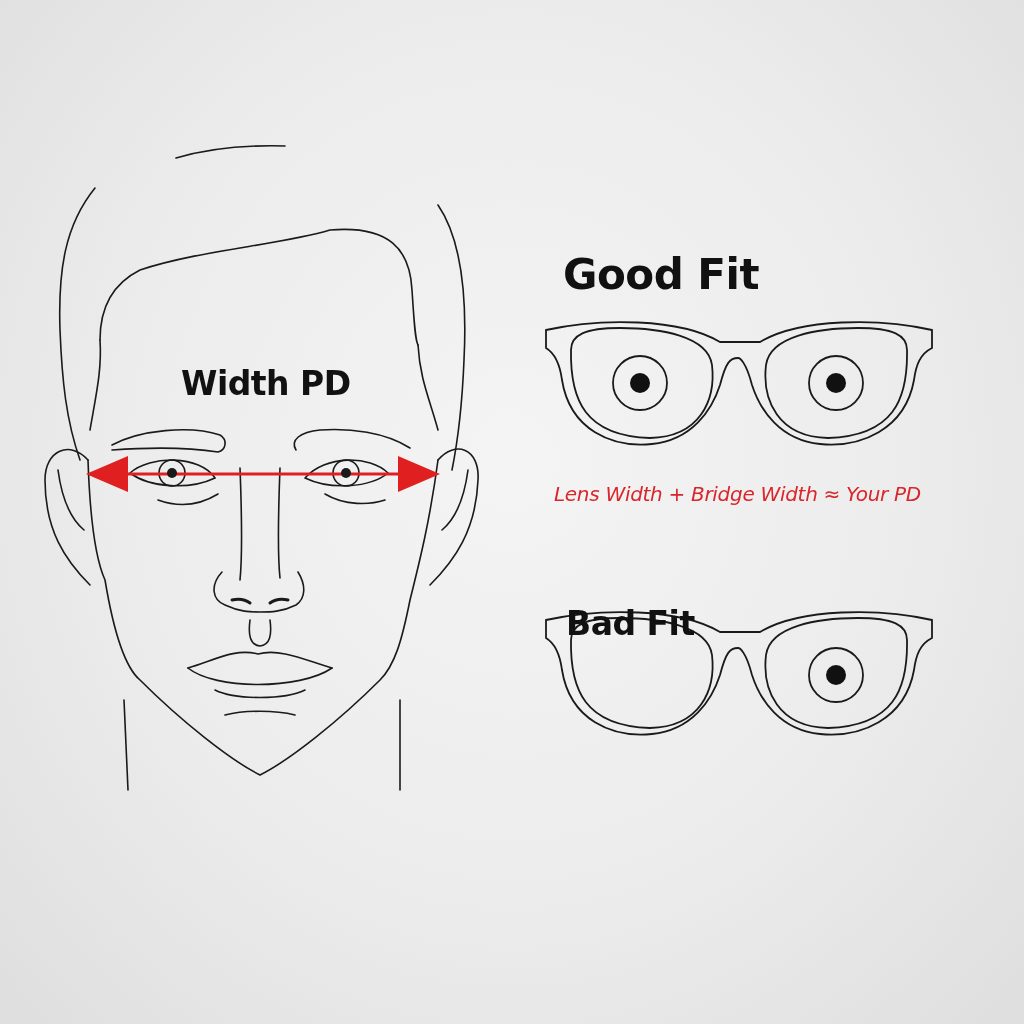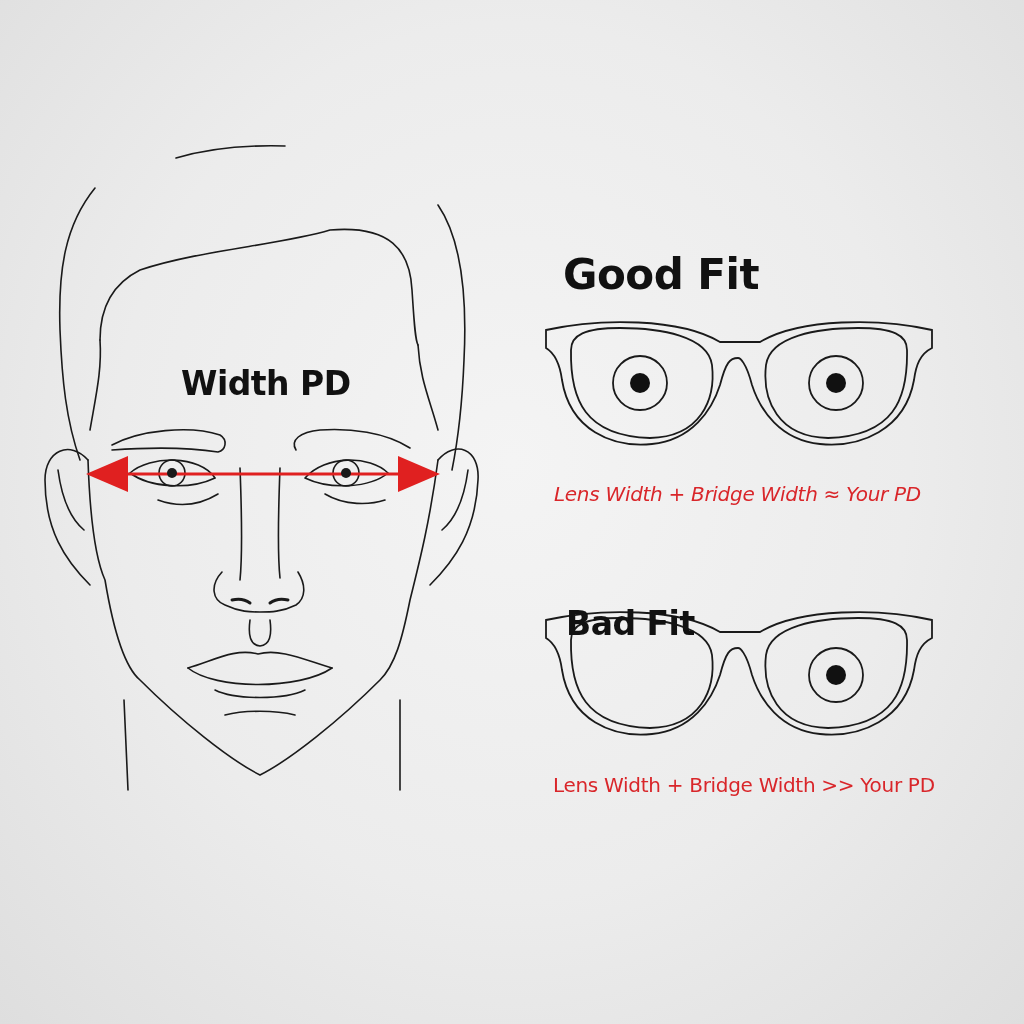--- a/index.html
+++ b/index.html
@@ -111,14 +111,13 @@
       <path d="M766,655 C762,690 778,727 828,728 C893,726 908,690 907,640 C907,625 893,618 858,618 C818,618 770,626 766,655 Z"></path>
       <circle cx="836" cy="675" r="27"></circle>
     </g>
     <circle cx="836" cy="675" r="10" fill="#111"></circle>
   </svg>
 
   <div class="label-title pd-label">Width PD</div>
   <div class="label-title good-title">Good Fit</div>
   <div class="formula good-formula">Lens Width + Bridge Width ≈ Your PD</div>
   <div class="label-title bad-title">Bad Fit</div>
-  <div class="formula bad-formula">Lens Width + Bridge Width &gt;&gt; Your PD</div>
 </div>
 
 </body></html>

